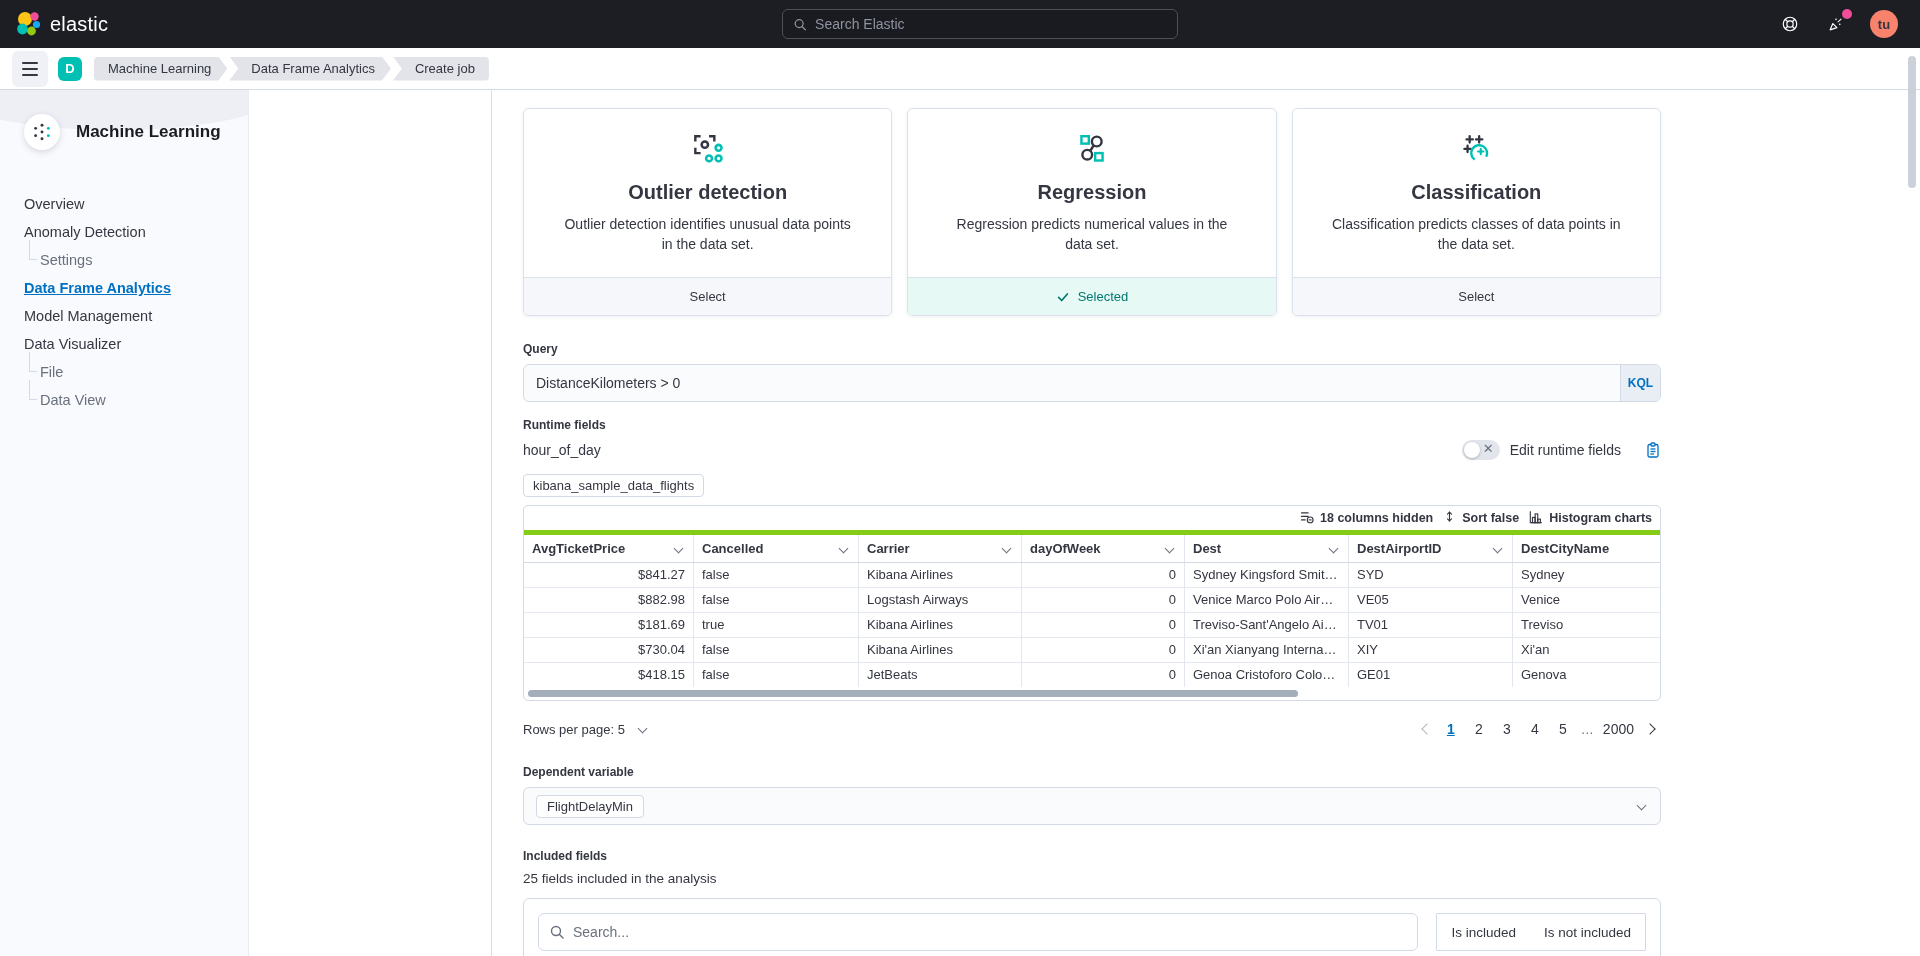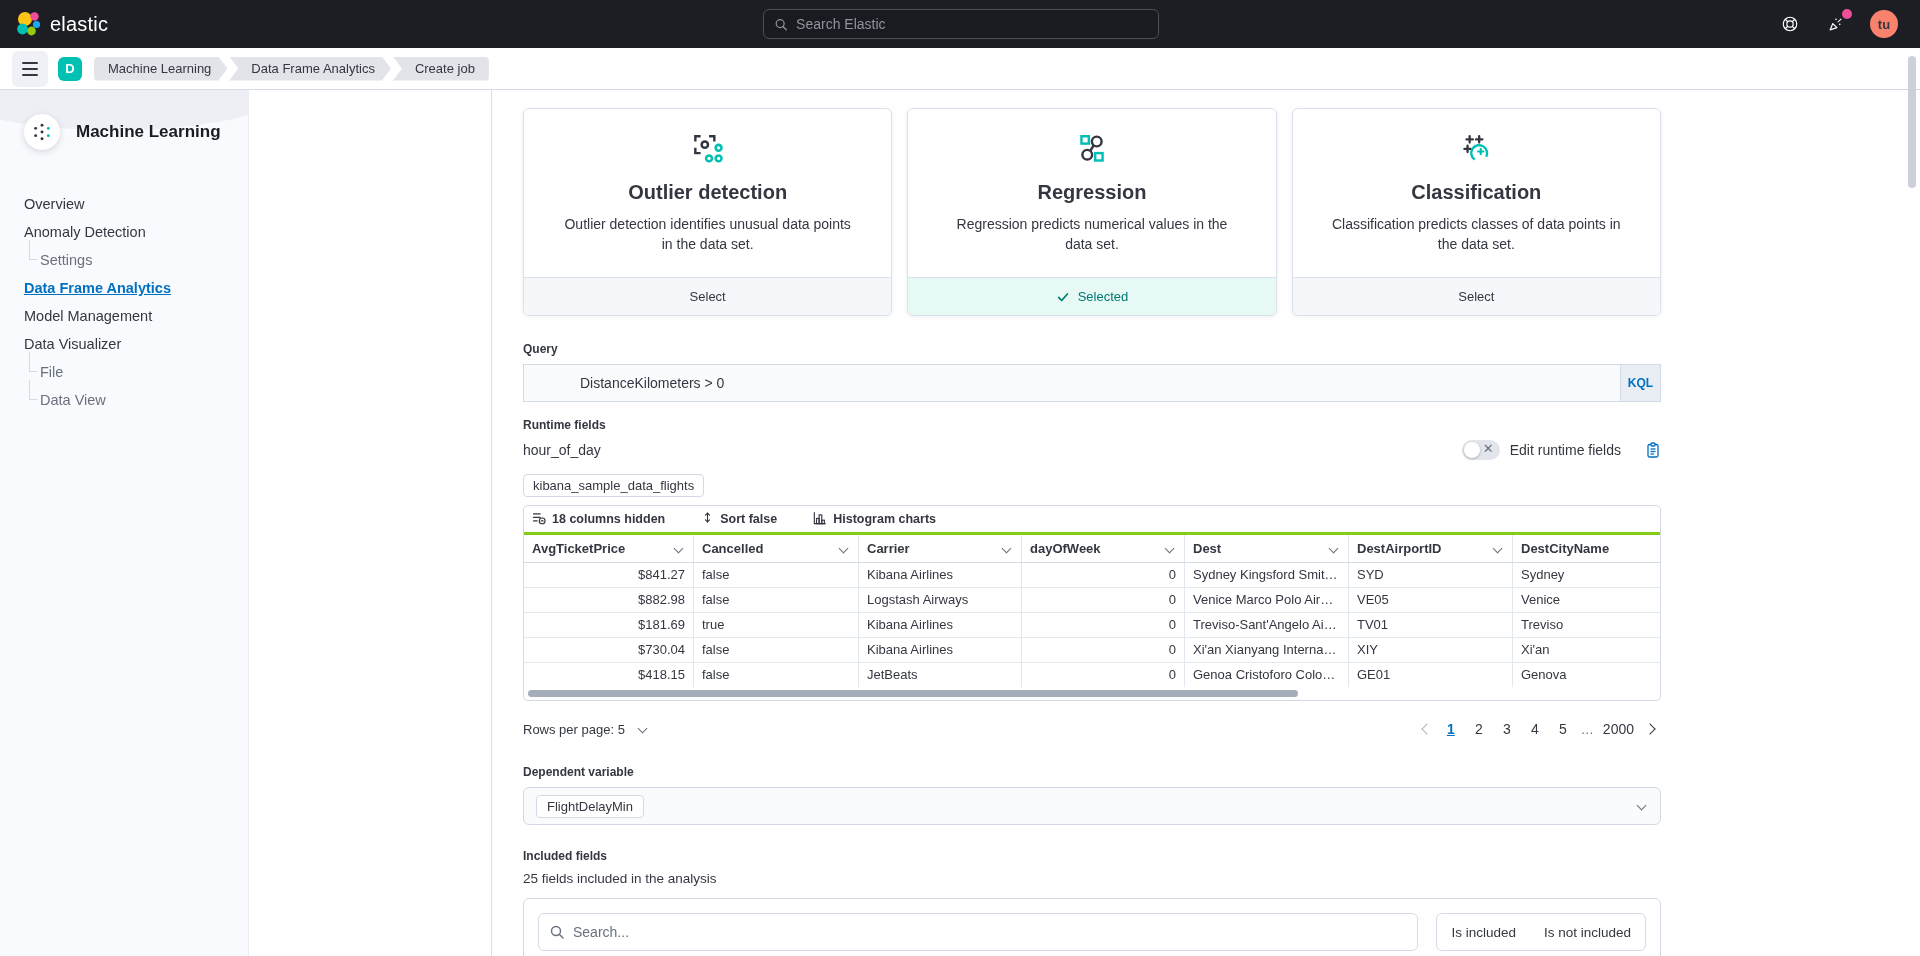--- a/index.html
+++ b/index.html
@@ -3,21 +3,21 @@
 <meta charset="utf-8">
 <style>
   * { margin:0; padding:0; box-sizing:border-box; }
   html,body { width:1920px; height:956px; overflow:hidden; }
   body { font-family:"Liberation Sans", sans-serif; background:#fff; color:#343741; position:relative; }
 
   
   .top-header { position:absolute; top:0; left:0; width:1920px; height:48px; background:#1d1e24; display:flex; align-items:center; z-index:30; }
   .logo-wrap { display:flex; align-items:center; gap:8px; padding-left:14px; }
   .logo-text { color:#fff; font-size:20px; letter-spacing:.2px; }
-  .hdr-search { position:absolute; left:763px; top:9px; width:396px; height:30px; background:#1a1b20; border:1px solid #4c4f5a; border-radius:6px; display:flex; align-items:center; padding:0 10px; gap:8px; color:#8e939f; }
+  .hdr-search { position:absolute; left:782px; top:9px; width:396px; height:30px; background:#1a1b20; border:1px solid #4c4f5a; border-radius:6px; display:flex; align-items:center; padding:0 10px; gap:8px; color:#8e939f; }
   .hdr-search input { background:transparent; border:none; outline:none; color:#c6cad2; font-size:14px; width:100%; font-family:inherit; }
   .hdr-search input::placeholder { color:#8e939f; }
   .hdr-right { position:absolute; right:22px; top:0; height:48px; display:flex; align-items:center; gap:22px; }
   .hdr-icon-btn { position:relative; width:24px; height:24px; display:flex; align-items:center; justify-content:center; cursor:pointer; }
   .notif-dot { position:absolute; top:-3px; right:-4px; width:10px; height:10px; border-radius:50%; background:#f04e98; }
   .user-avatar { width:28px; height:28px; border-radius:50%; background:#f9826c; color:#343741; font-size:13px; font-weight:700; display:flex; align-items:center; justify-content:center; }
 
   
   .crumb-bar { position:absolute; top:48px; left:0; width:1920px; height:42px; background:#fff; border-bottom:1px solid #d3dae6; display:flex; align-items:center; z-index:20; }
   .menu-btn { width:36px; height:36px; margin-left:12px; background:#f0f1f6; border-radius:6px; display:flex; align-items:center; justify-content:center; cursor:pointer; }
@@ -56,41 +56,41 @@
   .jt-desc { font-size:14px; color:#343741; line-height:1.45; margin:10px auto 0; max-width:300px; }
   .jt-footer { height:38px; background:#f6f7fa; border-top:1px solid #dbe1ec; display:flex; align-items:center; justify-content:center; gap:8px; font-size:13px; font-weight:400; color:#343741; cursor:pointer; }
   .jt-card.selected .jt-footer { background:#e6f9f5; color:#007871; }
   .jt-footer .check { display:none; }
   .jt-card.selected .check { display:inline-flex; }
 
   .sec-label { font-size:12px; font-weight:700; color:#343741; }
 
   
   .query-sec { margin-top:26px; }
-  .query-box { margin-top:8px; height:38px; border:1px solid #d3dae6; border-radius:0; background:#f9fbfd; display:flex; overflow:hidden;padding-left:44px; }
+  .query-box { margin-top:8px; height:38px; border:1px solid #d3dae6; border-radius:6px; background:#f9fbfd; display:flex; overflow:hidden; }
   .query-box input { flex:1; border:none; outline:none; background:transparent; padding:0 12px; font-size:14px; color:#343741; font-family:inherit; }
   .kql-append { width:40px; border-left:1px solid #d3dae6; background:#e9edf4; display:flex; align-items:center; justify-content:center; font-size:12px; font-weight:700; color:#0071c2; cursor:pointer; }
 
   
   .runtime-sec { margin-top:16px; }
   .runtime-row { margin-top:8px; display:flex; align-items:center; justify-content:space-between; }
   .rt-field { font-size:14px; color:#343741; }
   .rt-right { display:flex; align-items:center; gap:10px; }
   .switch { position:relative; width:38px; height:20px; border-radius:10px; background:#e2e5ec; cursor:pointer; }
   .switch .knob { position:absolute; left:2px; top:2px; width:16px; height:16px; border-radius:50%; background:#fff; box-shadow:0 1px 3px rgba(0,0,0,.25); }
   .switch .x { position:absolute; right:6px; top:1px; font-size:13px; color:#69707d; }
   .rt-label { font-size:14px; color:#343741; }
   .copy-btn { margin-left:14px; cursor:pointer; display:flex; }
 
   
   .index-badge { display:inline-block; margin-top:14px; border:1px solid #d3dae6; border-radius:4px; background:#fff; padding:3px 9px; font-size:13px; color:#343741; }
 
   
   .grid-wrap { margin-top:8px; border:1px solid #d3dae6; border-radius:5px; overflow:hidden; }
-  .grid-toolbar { height:29px; display:flex; align-items:center; padding:0 8px; gap:36px; border-bottom:3px solid #84cc16; }
+  .grid-toolbar { height:29px; display:flex; align-items:center; padding:0 8px; gap:10px; border-bottom:5px solid #84cc16;justify-content:flex-end; }
   .tb-item { display:flex; align-items:center; gap:6px; font-size:12.5px; font-weight:600; color:#343741; cursor:pointer; }
   .grid-head, .g-row { display:grid; grid-template-columns:169px 165px 163px 163px 164px 164px 1fr; }
   .grid-head { border-bottom:1px solid #d3dae6; }
   .gh-cell { height:27px; display:flex; align-items:center; padding:0 8px; font-size:13px; font-weight:700; color:#343741; overflow:hidden; white-space:nowrap; cursor:pointer; }
   .gh-cell .lbl { flex:1; overflow:hidden; text-overflow:ellipsis; }
   .gh-cell.right .lbl { text-align:left; }
   .gh-cell + .gh-cell, .g-cell + .g-cell { border-left:1px solid #e2e7ef; }
   .g-row { border-bottom:1px solid #e4e8f0; }
   .g-row:last-child { border-bottom:none; }
   .g-cell { height:24px; line-height:23px; padding:0 8px; font-size:13px; color:#343741; white-space:nowrap; overflow:hidden; text-overflow:ellipsis; cursor:default; }
@@ -120,21 +120,21 @@
   .combo .chev { position:absolute; right:12px; }
 
   
   .inc-sec { margin-top:24px; }
   .inc-summary { margin-top:8px; font-size:13.5px; color:#343741; }
   .fields-panel { margin-top:12px; border:1px solid #d3dae6; border-radius:6px; padding:14px; height:130px; overflow:hidden; }
   .search-row { display:flex; gap:18px; }
   .fld-search { flex:1; height:38px; border:1px solid #d3dae6; border-radius:6px; background:#fff; display:flex; align-items:center; gap:8px; padding:0 10px; color:#69707d; }
   .fld-search input { flex:1; border:none; outline:none; font-size:14px; color:#343741; font-family:inherit; background:transparent; }
   .fld-search input::placeholder { color:#69707d; }
-  .filter-group { height:38px; border:1px solid #d3dae6; border-radius:6px; background:#fff; display:flex; align-items:center; }
+  .filter-group { height:38px; border:1px solid #d3dae6; border-radius:1px; background:#fff; display:flex; align-items:center; }
   .filter-btn { padding:0 14px; font-size:13.5px; color:#343741; cursor:pointer; white-space:nowrap; }
 
   
   .win-scrollbar { position:absolute; right:4px; top:56px; width:8px; height:132px; background:#ccd0d9; border-radius:4px; z-index:40; cursor:grab; }
 </style>
 </head>
 <body>
 
 <div class="top-header">
   <div class="logo-wrap">

